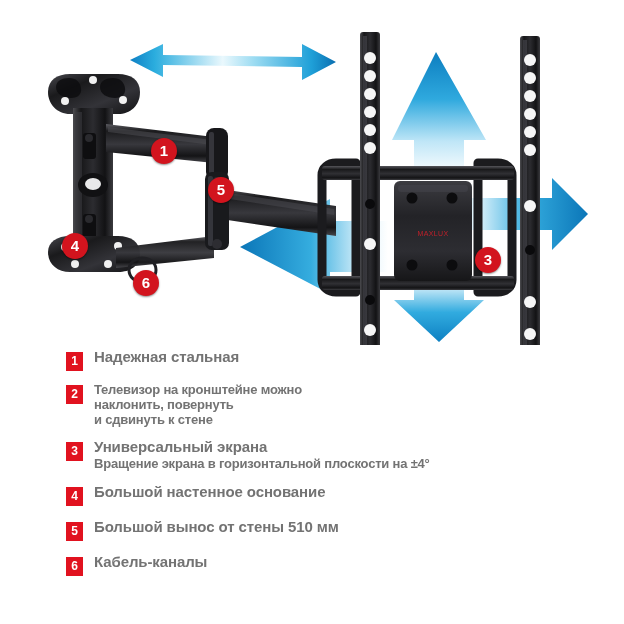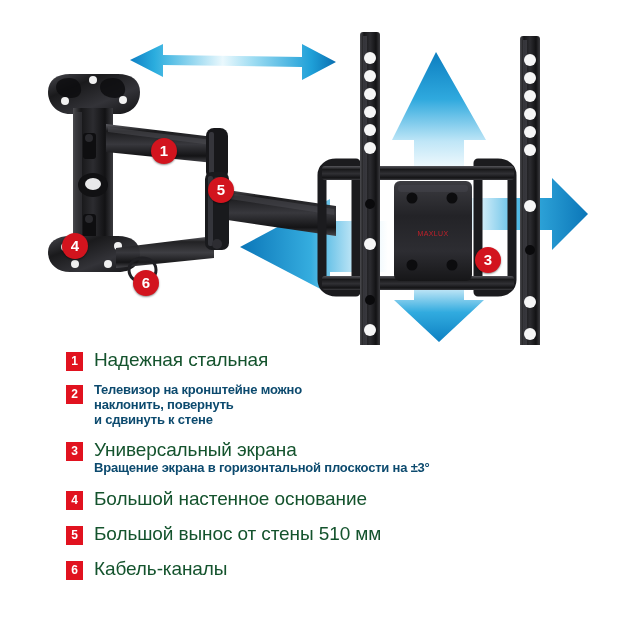--- a/index.html
+++ b/index.html
@@ -67,29 +67,30 @@
     line-height: 19px;
     text-align: center;
     margin-right: 11px;
     margin-top: 3px;
     font-family: "Liberation Sans", sans-serif;
   }
   .feature-text {
     flex: 1 1 auto;
   }
   .feature-title {
-    font-size: 19px;
-    color: #14532d;
+    font-size: 15px;
+    color: #737373;
     line-height: 1.13;
     font-family: "Liberation Sans", sans-serif;
     letter-spacing: -0.1px;
+    font-weight: bold;
   }
   .feature-sub {
     font-size: 13px;
-    color: #0c4a6e;
+    color: #737373;
     line-height: 1.17;
     font-family: "Liberation Sans", sans-serif;
     font-weight: bold;
     letter-spacing: -0.2px;
   }
   .row-gap-lg { margin-bottom: 11px; }
   .row-gap-xl { margin-bottom: 13px; }
 </style>
 </head>
 <body>
@@ -320,21 +321,21 @@
       <div class="feature-sub" style="white-space:pre-line;">Телевизор на кронштейне можно
 наклонить, повернуть
 и сдвинуть к стене</div>
     </div>
   </div>
 
   <div class="feature-row row-gap-xl">
     <div class="feature-num">3</div>
     <div class="feature-text">
       <div class="feature-title">Универсальный экрана</div>
-      <div class="feature-sub">Вращение экрана в горизонтальной плоскости на ±3°</div>
+      <div class="feature-sub">Вращение экрана в горизонтальной плоскости на ±4°</div>
     </div>
   </div>
 
   <div class="feature-row row-gap-xl">
     <div class="feature-num">4</div>
     <div class="feature-text">
       <div class="feature-title">Большой настенное основание</div>
     </div>
   </div>
 

